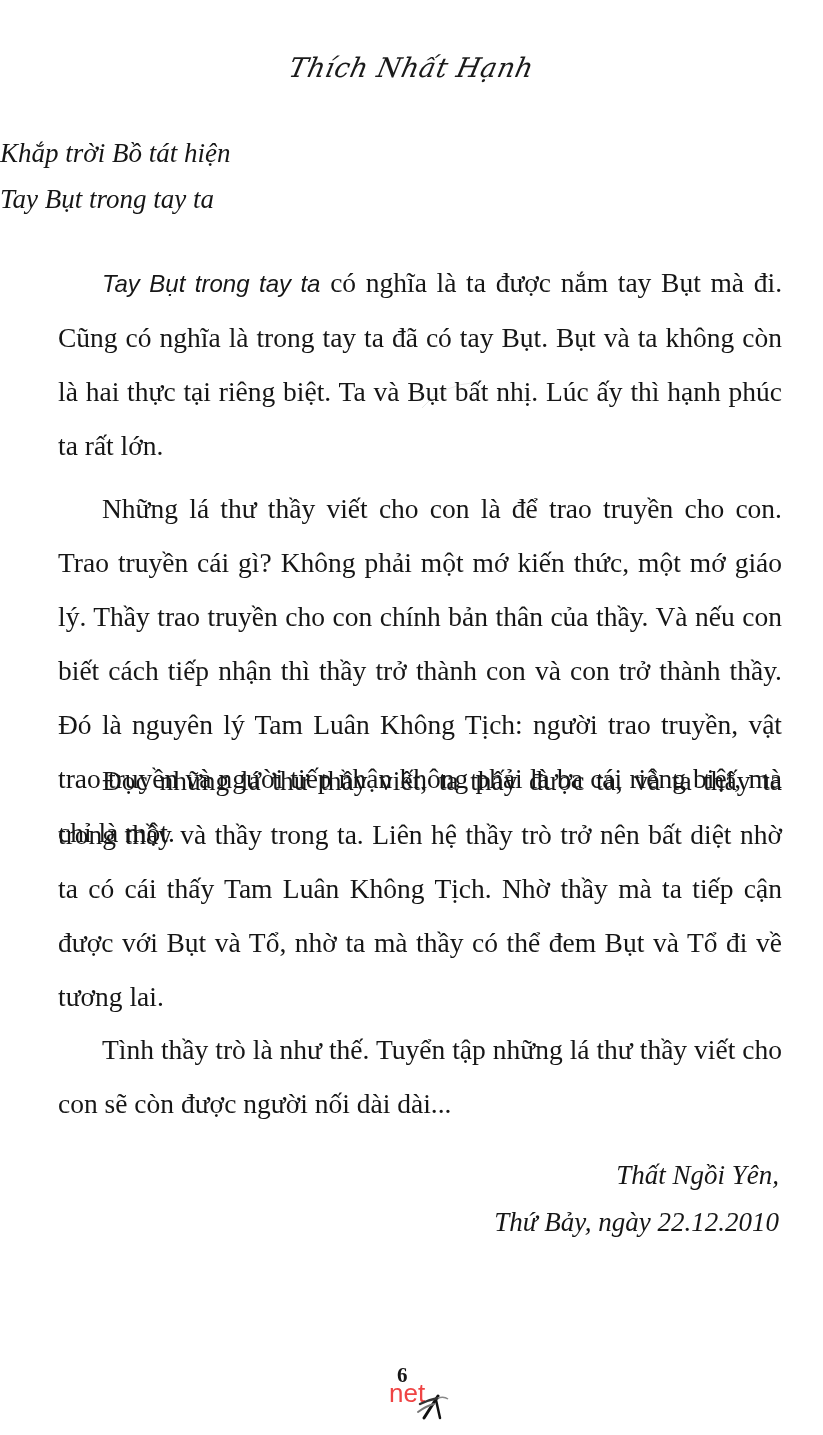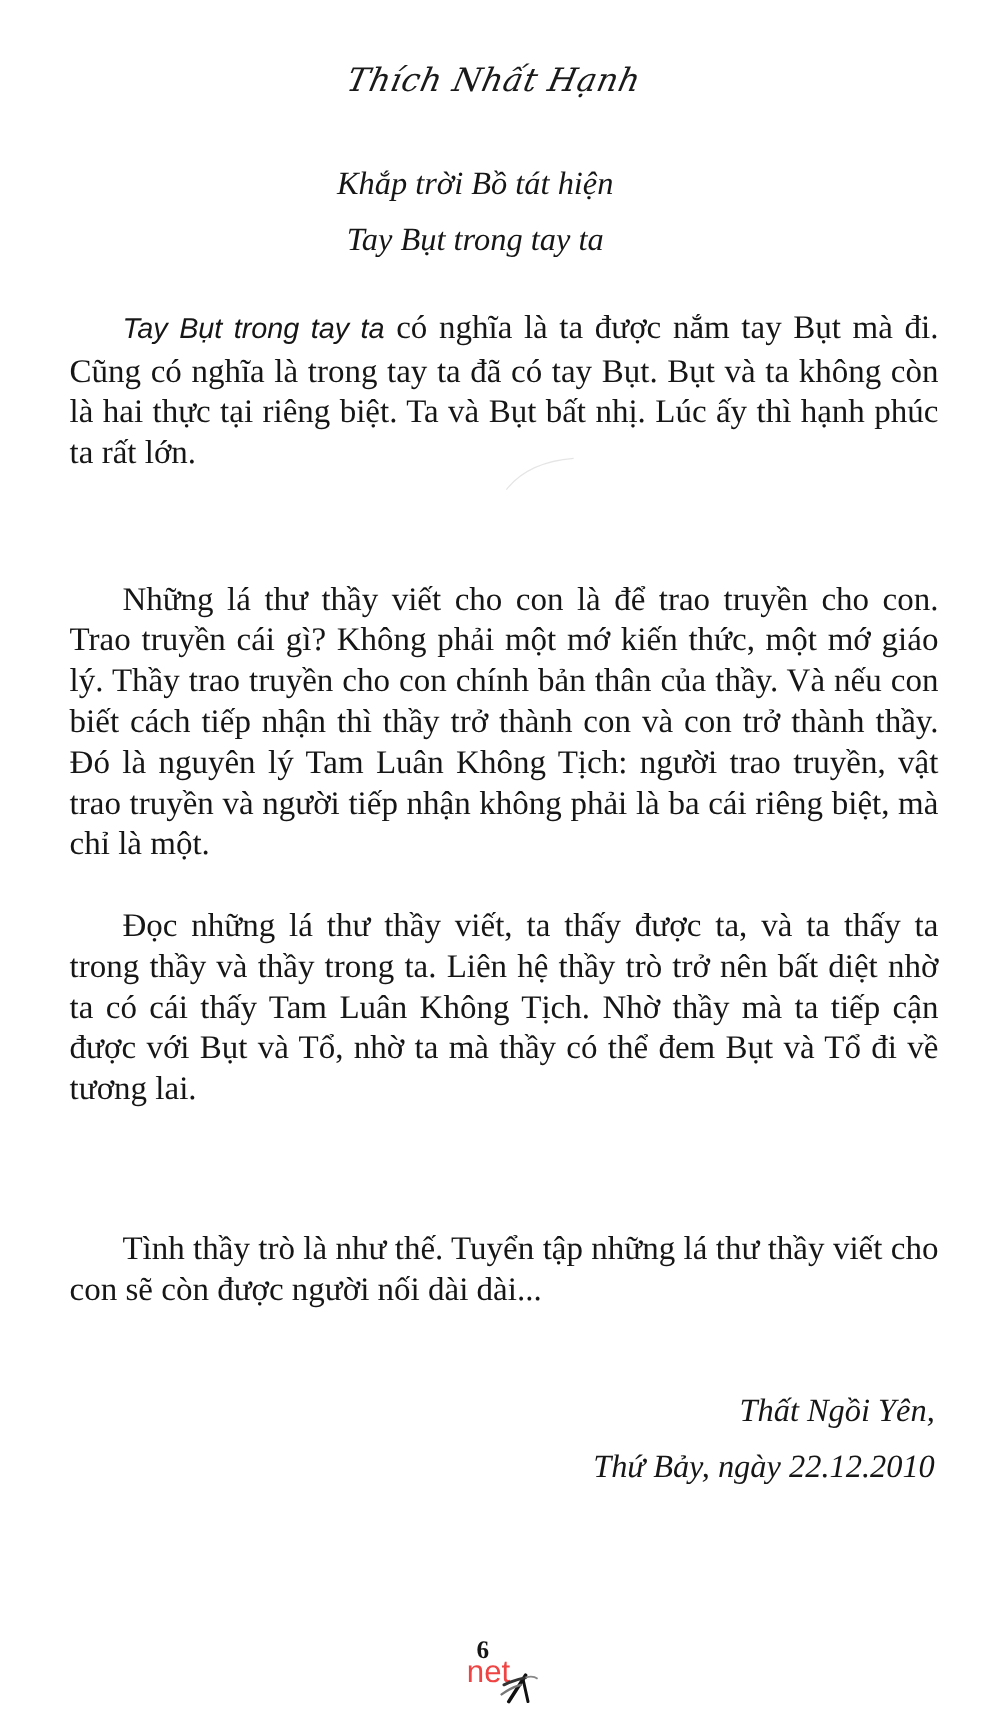--- a/index.html
+++ b/index.html
@@ -5,25 +5,25 @@
   html, body { margin: 0; padding: 0; }
   body {
     width: 823px; height: 1435px; background: #ffffff; position: relative; overflow: hidden;
     font-family: "Liberation Serif", "DejaVu Serif", serif; color: #161616;
   }
   .header-signature {
     position: absolute; top: 52px; left: 0; width: 823px; text-align: center;
     font-family: "DejaVu Serif", serif; font-style: italic; font-size: 27px; letter-spacing: 0.5px;
     color: #1a1a1a; transform: skewX(-12deg);
   }
-  .verse { position: absolute; left: 0; width: 792px; text-align: center; font-style: italic; font-size: 27px; }
+  .verse { position: absolute; left: 0; width: 792px; text-align: left; font-style: italic; font-size: 27px; }
   .verse.l1 { top: 138px; }
   .verse.l2 { top: 184px; }
   .para {
-    position: absolute; left: 58px; width: 724px; font-size: 27.5px; line-height: 34px;
+    position: absolute; left: 58px; width: 724px; font-size: 27.5px; line-height: 54px;
     text-align: justify; text-indent: 44px; margin: 0;
   }
   .para .lead { font-family: "Liberation Sans", sans-serif; font-style: italic; font-size: 24px; }
   .p1 { top: 256px; }
   .p2 { top: 482px; }
   .p3 { top: 754px; }
   .p4 { top: 1023px; }
   .signoff { position: absolute; right: 44px; text-align: right; font-style: italic; font-size: 27px; }
   .signoff.name { top: 1160px; }
   .signoff.date { top: 1207px; }

